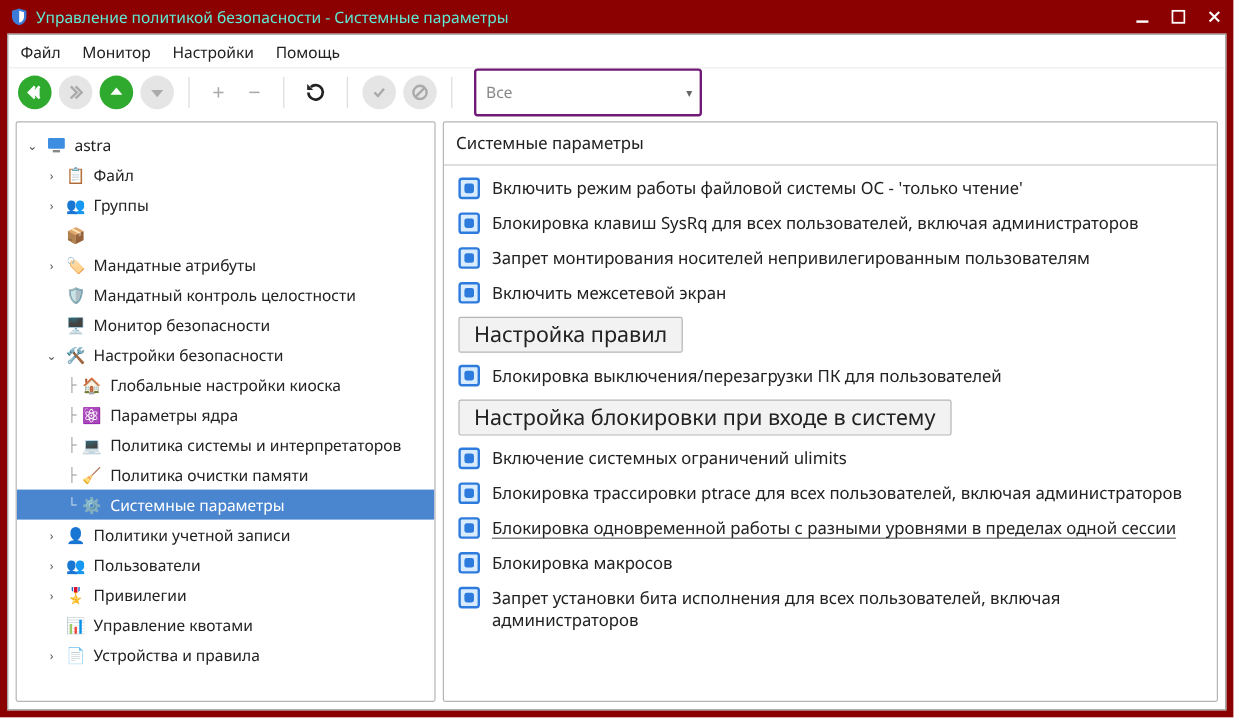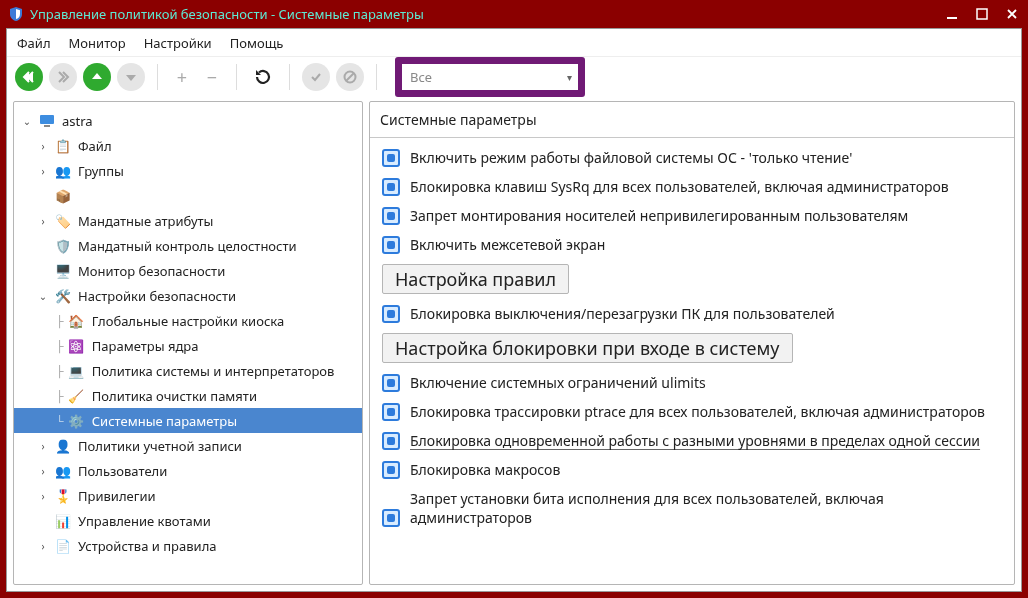--- a/index.html
+++ b/index.html
@@ -62,21 +62,21 @@
     font-size: 14px;
   }
   .tbtn.green { background: #2faa2f; color: #fff; }
   .tbtn.grey  { background: #e5e5e5; color: #aaa; }
   .tbtn.flat  { background: transparent; color: #aaa; width: 24px; height: 24px; font-size: 18px; border-radius: 4px; }
   .tbtn.refresh { background: transparent; color: #222; font-size: 18px; }
   .tsep { width: 1px; height: 26px; background: #ddd; margin: 0 6px; }
   .combo {
     flex: 0 0 190px;
     height: 40px;
-    border: 7px solid #701a75;
+    border: 2px solid #701a75;
     border-radius: 3px;
     display: flex; align-items: center;
     padding: 0 6px 0 8px;
     gap: 6px;
     color: #888;
     margin-left: 6px;
   }
   .combo .chev { color: #666; font-size: 10px; margin-left:auto; }
   
   .body {
@@ -115,21 +115,21 @@
     padding: 8px 10px;
     border-bottom: 1px solid #c8c8c8;
     font-size: 14px;
   }
   .content-body {
     padding: 10px 12px 12px 12px;
     display: flex; flex-direction: column;
     gap: 10px;
   }
   .opt-row {
-    display: flex; align-items: flex-end; gap: 10px;
+    display: flex; align-items: flex-start; gap: 10px;
   }
   .cbox {
     width: 18px; height: 18px;
     border: 2px solid #2d7bdc;
     border-radius: 3px;
     background: #d9ecff;
     position: relative;
     flex-shrink: 0;
   }
   .cbox::after {

